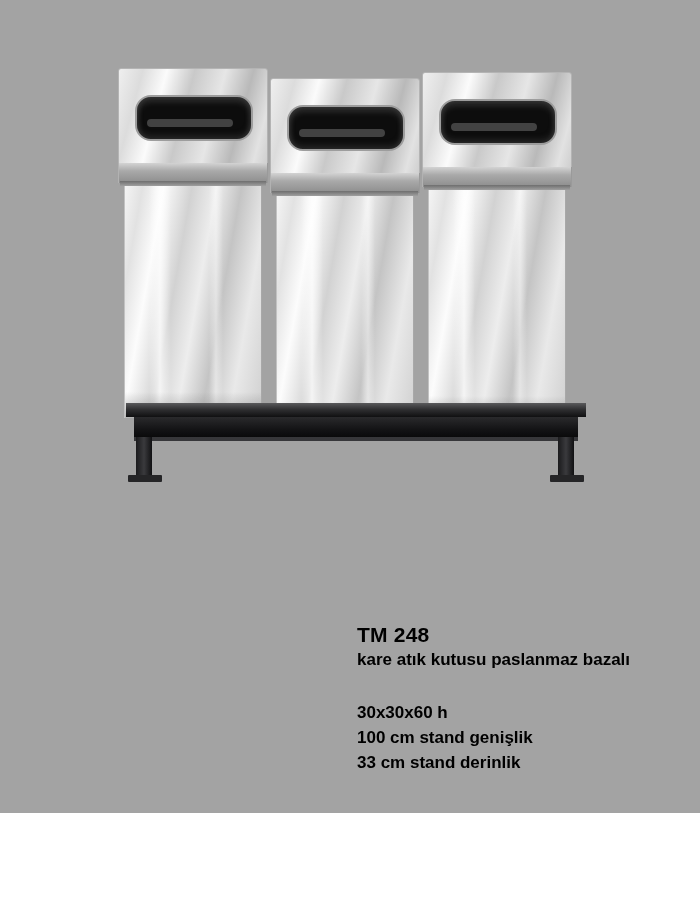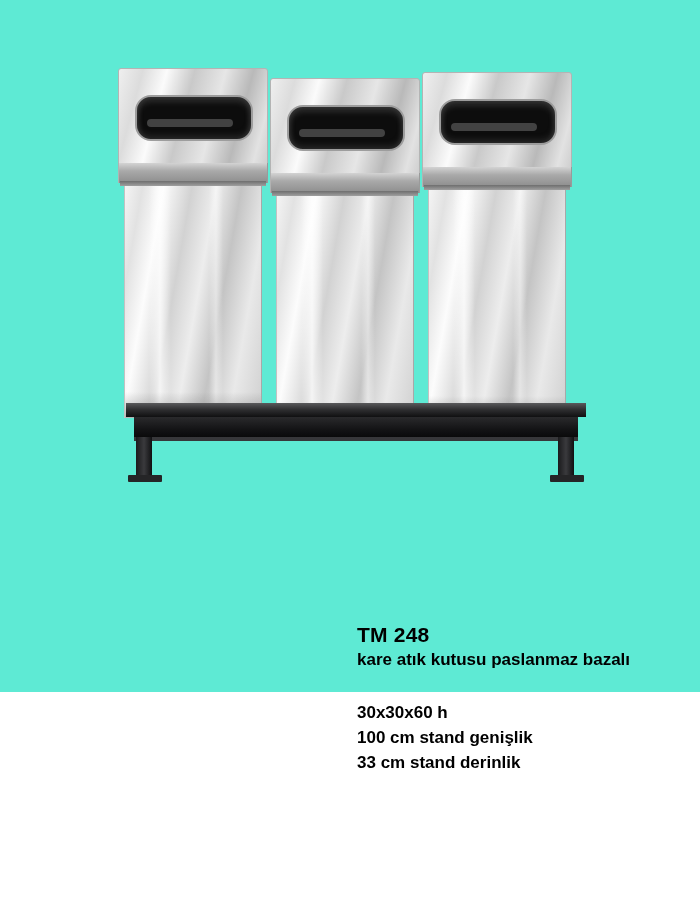--- a/index.html
+++ b/index.html
@@ -11,22 +11,22 @@
     height: 900px;
     background: #ffffff;
     font-family: "Liberation Sans", sans-serif;
     overflow: hidden;
     position: relative;
   }
 
   .page {
     position: relative;
     width: 700px;
-    height: 692px;
-    background: #5eead4;
+    height: 813px;
+    background: #a3a3a3;
   }
 
   
   .product-figure {
     position: absolute;
     left: 108px;
     top: 78px;
     width: 490px;
     height: 450px;
   }

